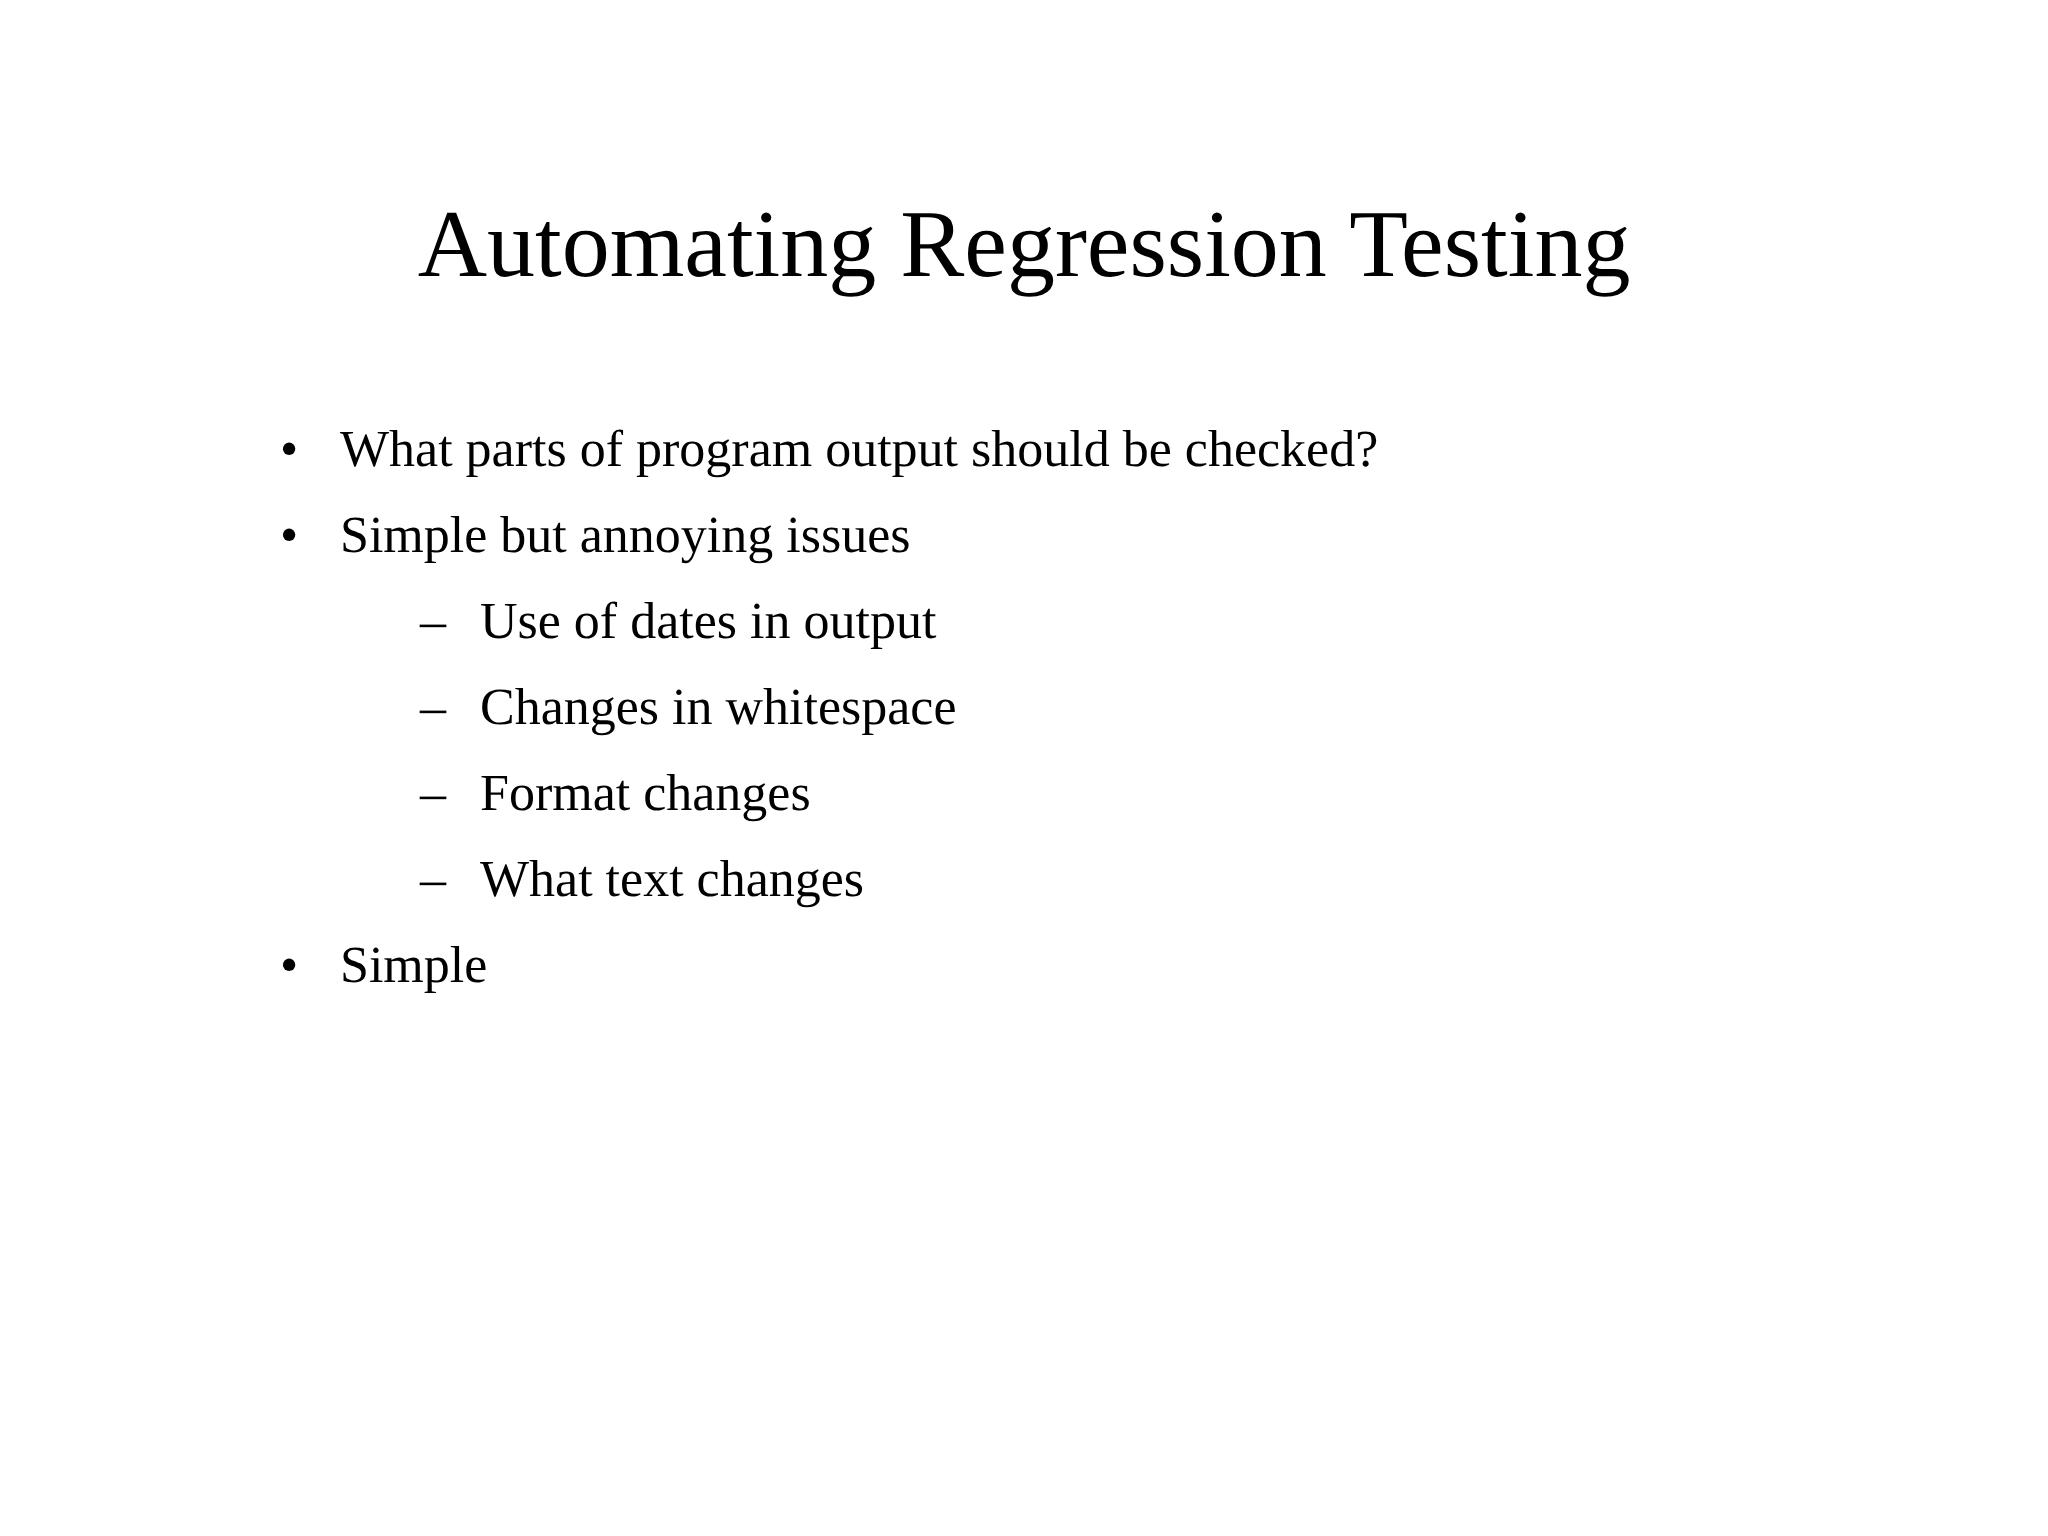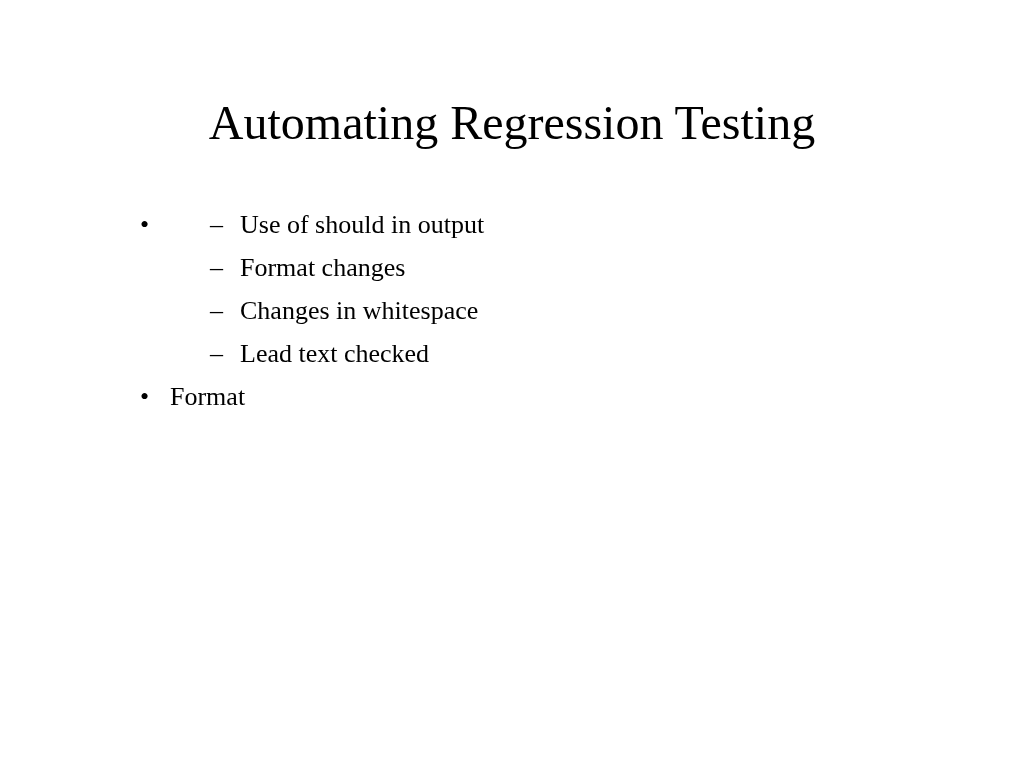--- a/index.html
+++ b/index.html
@@ -63,34 +63,38 @@
       top: 0;
     }
   </style>
 </head>
 <body>
 
 <div class="slide">
   <h1 class="title">Automating Regression Testing</h1>
   <ul class="level1">
     <li>
+      <span>What parts of program output should be checked?</span>
+    </li>
+    <li>
+      <span>Simple but annoying issues</span>
       <ul class="level2">
         <li>
-          <span>Use of should in output</span>
+          <span>Use of dates in output</span>
+        </li>
+        <li>
+          <span>Changes in whitespace</span>
         </li>
         <li>
           <span>Format changes</span>
         </li>
         <li>
-          <span>Changes in whitespace</span>
-        </li>
-        <li>
-          <span>Lead text checked</span>
+          <span>What text changes</span>
         </li>
       </ul>
     </li>
     <li>
-      <span>Format</span>
+      <span>Simple</span>
       <ul class="level2">
       </ul>
     </li>
   </ul>
 </div>
 
 </body></html>

